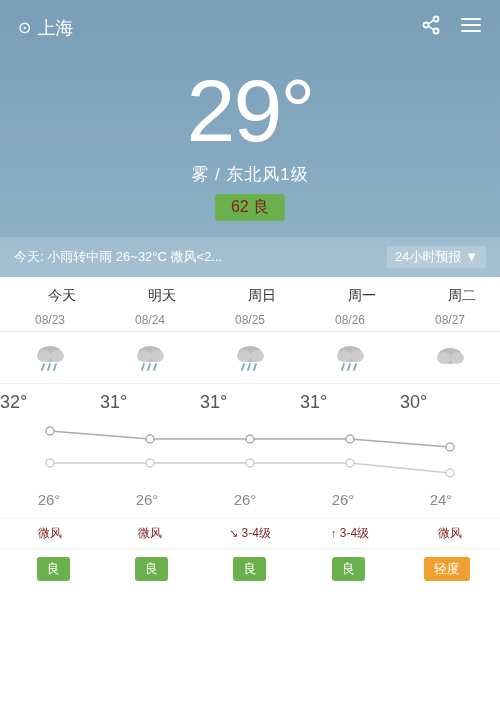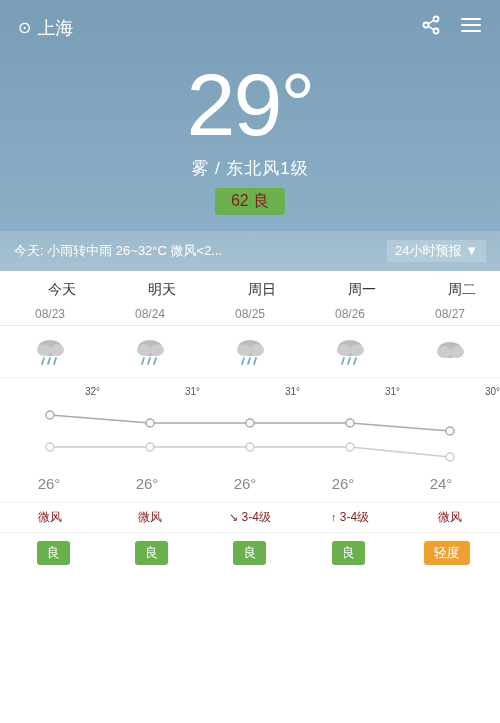--- a/index.html
+++ b/index.html
@@ -53,20 +53,21 @@
     .main-weather {
       text-align: center;
       padding: 10px 0 6px 0;
     }
     .temperature {
       color: white;
       font-size: 88px;
       font-weight: 200;
       line-height: 1;
       letter-spacing: -2px;
+      margin-top: 6px;
     }
     .weather-desc {
       color: white;
       font-size: 17px;
       margin-top: 8px;
       letter-spacing: 1px;
     }
     .aqi-badge {
       display: inline-block;
       background: #6ab04c;
@@ -141,22 +142,22 @@
       font-size: 28px;
     }
 
     
     .temp-high-row {
       display: grid;
       grid-template-columns: repeat(5, 1fr);
       padding: 4px 0 0 0;
     }
     .temp-high-cell {
-      text-align: right;
-      font-size: 10px;
+      text-align: left;
+      font-size: 18px;
       color: #555;
       padding: 4px 0;
     }
 
     
     .chart-area {
       position: relative;
       height: 70px;
       margin: 0;
     }

